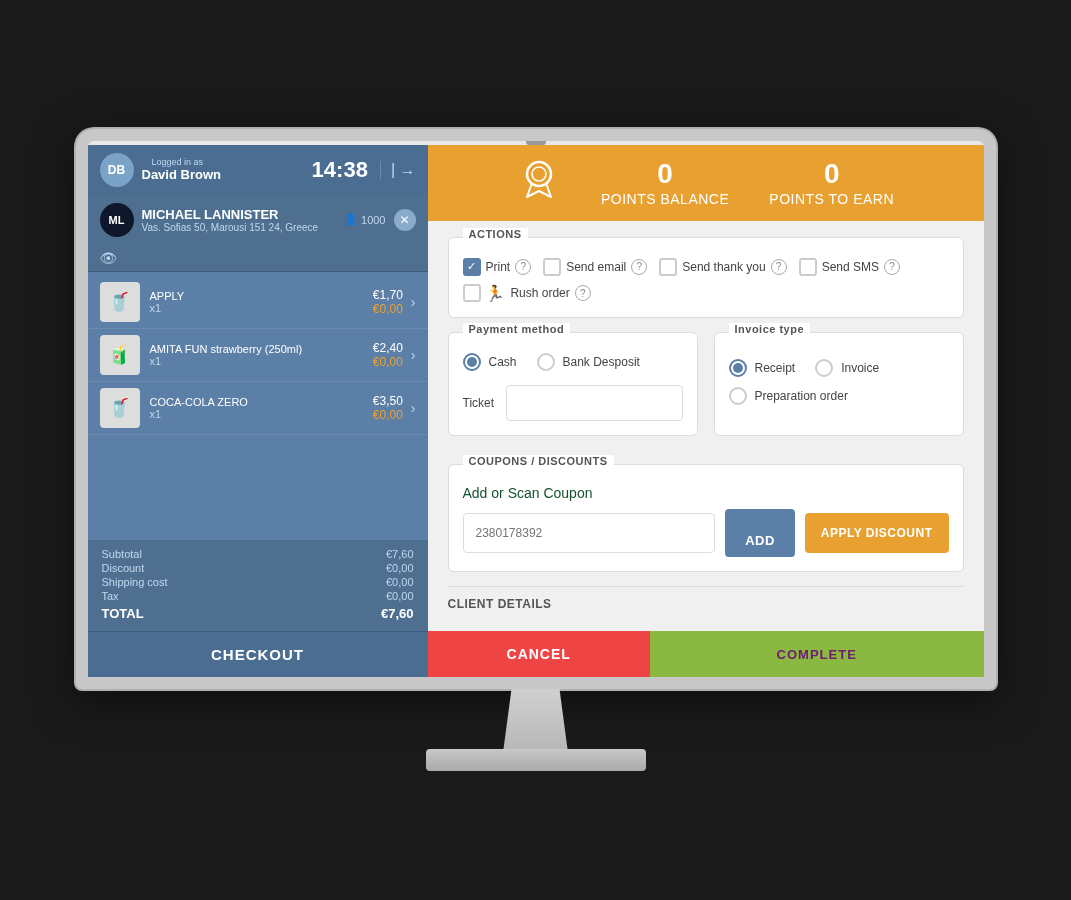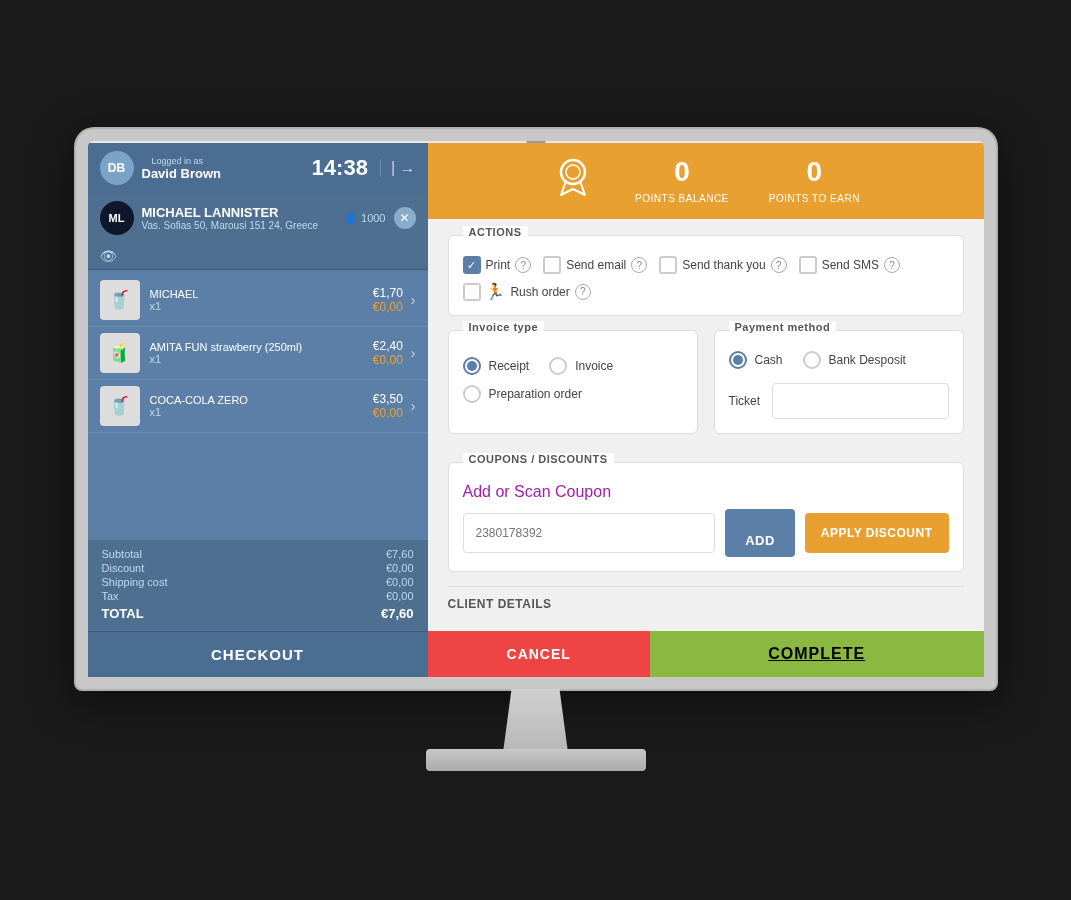--- a/index.html
+++ b/index.html
@@ -317,21 +317,21 @@
       color: white;
     }
 
     .points-value {
       font-size: 28px;
       font-weight: bold;
       display: block;
     }
 
     .points-label {
-      font-size: 10px;
+      font-size: 14px;
       text-transform: uppercase;
       letter-spacing: 0.5px;
     }
 
     .right-content {
       flex: 1;
       overflow-y: auto;
       padding: 16px 20px;
     }
 
@@ -493,22 +493,22 @@
       padding: 6px 8px;
       font-size: 12px;
       height: 36px;
     }
 
     .coupons-section {
       margin-bottom: 14px;
     }
 
     .add-coupon-label {
-      font-size: 16px;
-      color: #a21caf;
+      font-size: 14px;
+      color: #14532d;
       margin-bottom: 8px;
       margin-top: 6px;
       font-weight: 500;
     }
 
     .coupon-row {
       display: flex;
       gap: 10px;
       align-items: center;
     }
@@ -574,29 +574,28 @@
       justify-content: center;
       font-size: 14px;
       font-weight: bold;
       letter-spacing: 1px;
       cursor: pointer;
     }
 
     .complete-btn {
       flex: 1.5;
       background: #8ab840;
-      color: #000000;
-      display: flex;
-      align-items: center;
-      justify-content: center;
-      font-size: 16px;
+      color: #701a75;
+      display: flex;
+      align-items: center;
+      justify-content: center;
+      font-size: 13px;
       font-weight: bold;
       letter-spacing: 1px;
       cursor: pointer;
-      text-decoration: underline;
     }
 
     
     .award-svg {
       width: 44px;
       height: 44px;
     }
   </style>
 </head>
 <body>
@@ -631,21 +630,21 @@
         </div>
 
         <div class="eye-icon-bar">
           <span class="eye-icon">👁</span>
         </div>
 
         <div class="order-items">
           <div class="order-item">
             <div class="item-image">🥤</div>
             <div class="item-details">
-              <div class="item-name">MICHAEL</div>
+              <div class="item-name">APPLY</div>
               <div class="item-qty">x1</div>
             </div>
             <div class="item-prices">
               <div class="item-price">€1,70</div>
               <div class="item-discount">€0,00</div>
             </div>
             <div class="item-arrow">›</div>
           </div>
 
           <div class="order-item">
@@ -752,57 +751,57 @@
                 <div class="checkbox"></div>
                 <span class="rush-icon">🏃</span>
                 <span class="action-label">Rush order</span>
                 <div class="help-icon">?</div>
               </div>
             </div>
           </div>
 
           <div class="two-col">
 
+            <div class="section-card payment-card">
+              <div class="section-title">Payment method</div>
+              <div class="inline-radios">
+                <div class="radio-row">
+                  <div class="radio selected"></div>
+                  <span class="radio-label">Cash</span>
+                </div>
+                <div class="radio-row">
+                  <div class="radio"></div>
+                  <span class="radio-label">Bank Desposit</span>
+                </div>
+              </div>
+              <div class="ticket-row">
+                <span class="ticket-label">Ticket</span>
+                <input class="ticket-input" type="text" style="">
+              </div>
+            </div>
+
             <div class="section-card invoice-card">
               <div class="section-title">Invoice type</div>
               <div class="radio-group">
                 <div class="inline-radios">
                   <div class="radio-row">
                     <div class="radio selected"></div>
                     <span class="radio-label">Receipt</span>
                   </div>
                   <div class="radio-row">
                     <div class="radio"></div>
                     <span class="radio-label">Invoice</span>
                   </div>
                 </div>
                 <div class="radio-row">
                   <div class="radio"></div>
                   <span class="radio-label">Preparation order</span>
                 </div>
               </div>
             </div>
-
-            <div class="section-card payment-card">
-              <div class="section-title">Payment method</div>
-              <div class="inline-radios">
-                <div class="radio-row">
-                  <div class="radio selected"></div>
-                  <span class="radio-label">Cash</span>
-                </div>
-                <div class="radio-row">
-                  <div class="radio"></div>
-                  <span class="radio-label">Bank Desposit</span>
-                </div>
-              </div>
-              <div class="ticket-row">
-                <span class="ticket-label">Ticket</span>
-                <input class="ticket-input" type="text" style="">
-              </div>
-            </div>
           </div>
 
           <div class="section-card coupons-section">
             <div class="section-title">COUPONS / DISCOUNTS</div>
             <div class="add-coupon-label">Add or Scan Coupon</div>
             <div class="coupon-row">
               <input class="coupon-input" type="text" placeholder="2380178392" style="">
               <button class="add-btn">ADD</button>
               <button class="apply-btn">APPLY DISCOUNT</button>
             </div>

